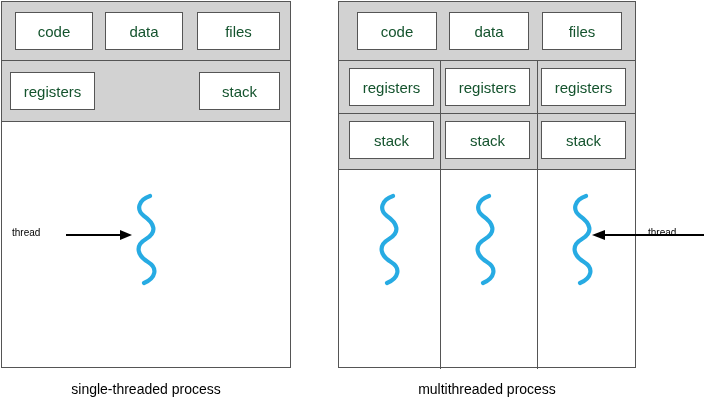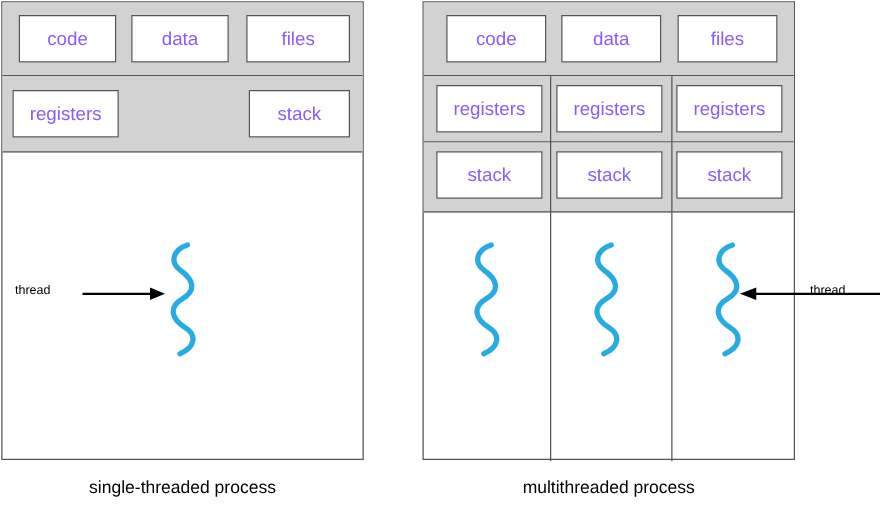--- a/index.html
+++ b/index.html
@@ -54,21 +54,21 @@
   
   .cell {
     position: absolute;
     box-sizing: border-box;
     background: #ffffff;
     border: 1px solid #555555;
     display: flex;
     align-items: center;
     justify-content: center;
     font-size: 15px;
-    color: #8b5cf6;
+    color: #14532d;
     line-height: 1;
     white-space: nowrap;
   }
 
   
   #single-cell-code { left: 13px;  top: 10px; width: 78px; height: 38px; }
   #single-cell-data { left: 103px; top: 10px; width: 78px; height: 38px; }
   #single-cell-files{ left: 195px; top: 10px; width: 83px; height: 38px; }
   
   #single-cell-registers { left: 8px;   top: 70px; width: 85px; height: 38px; }

